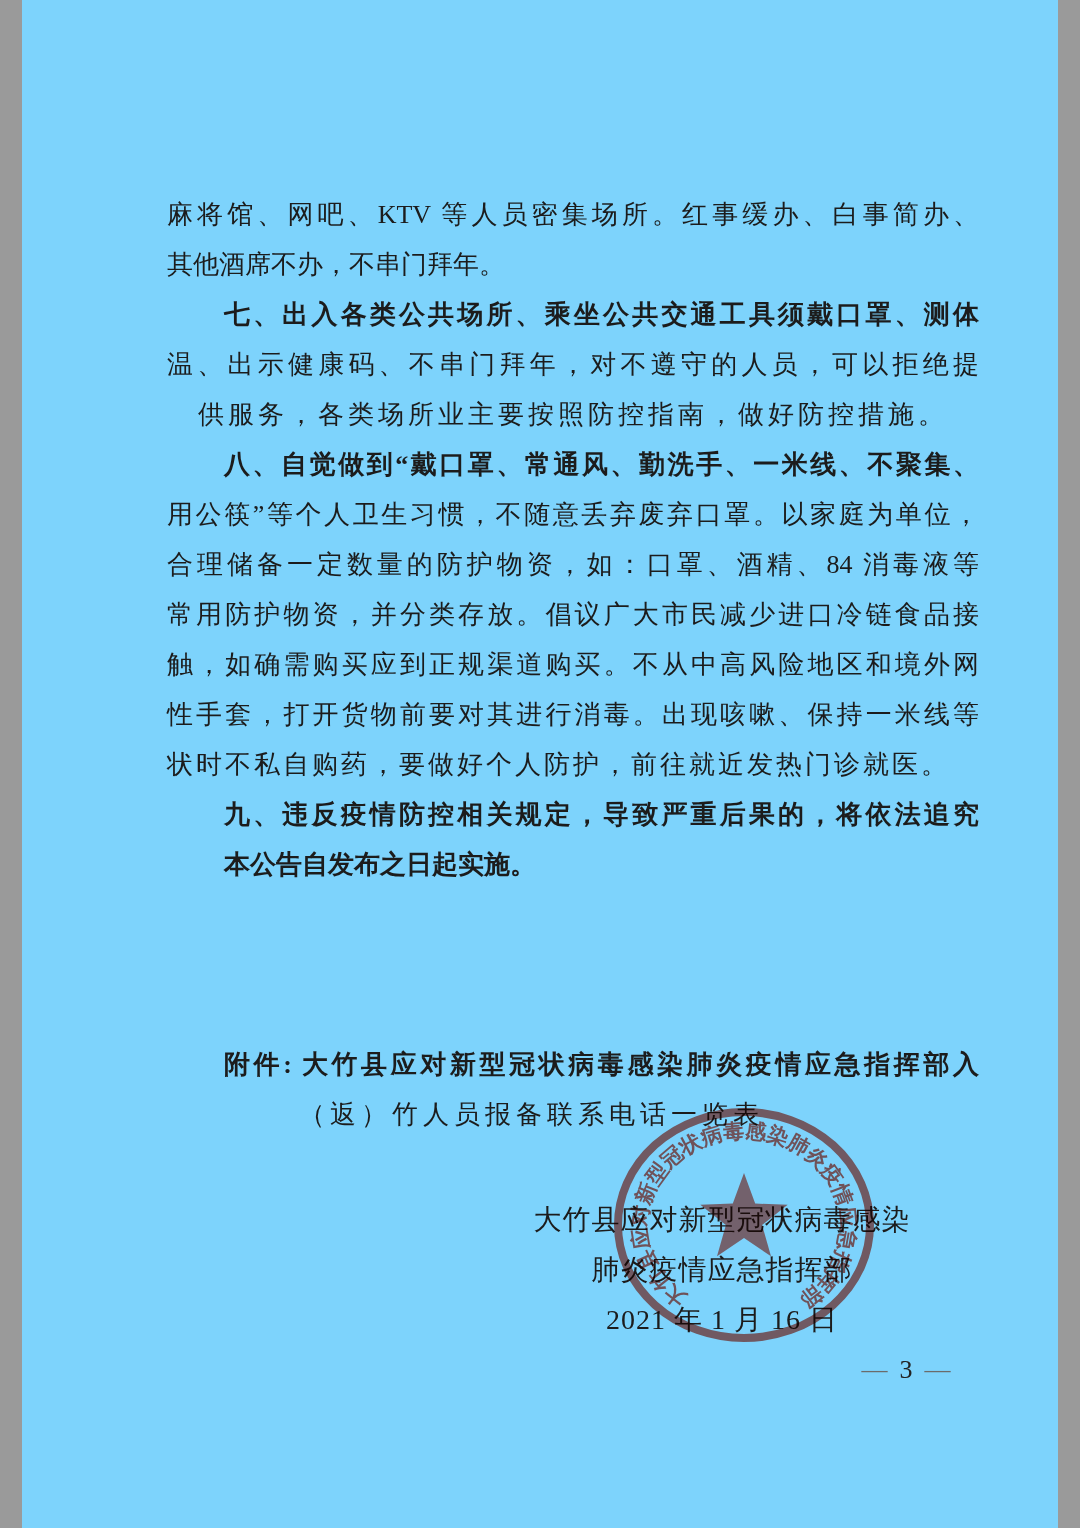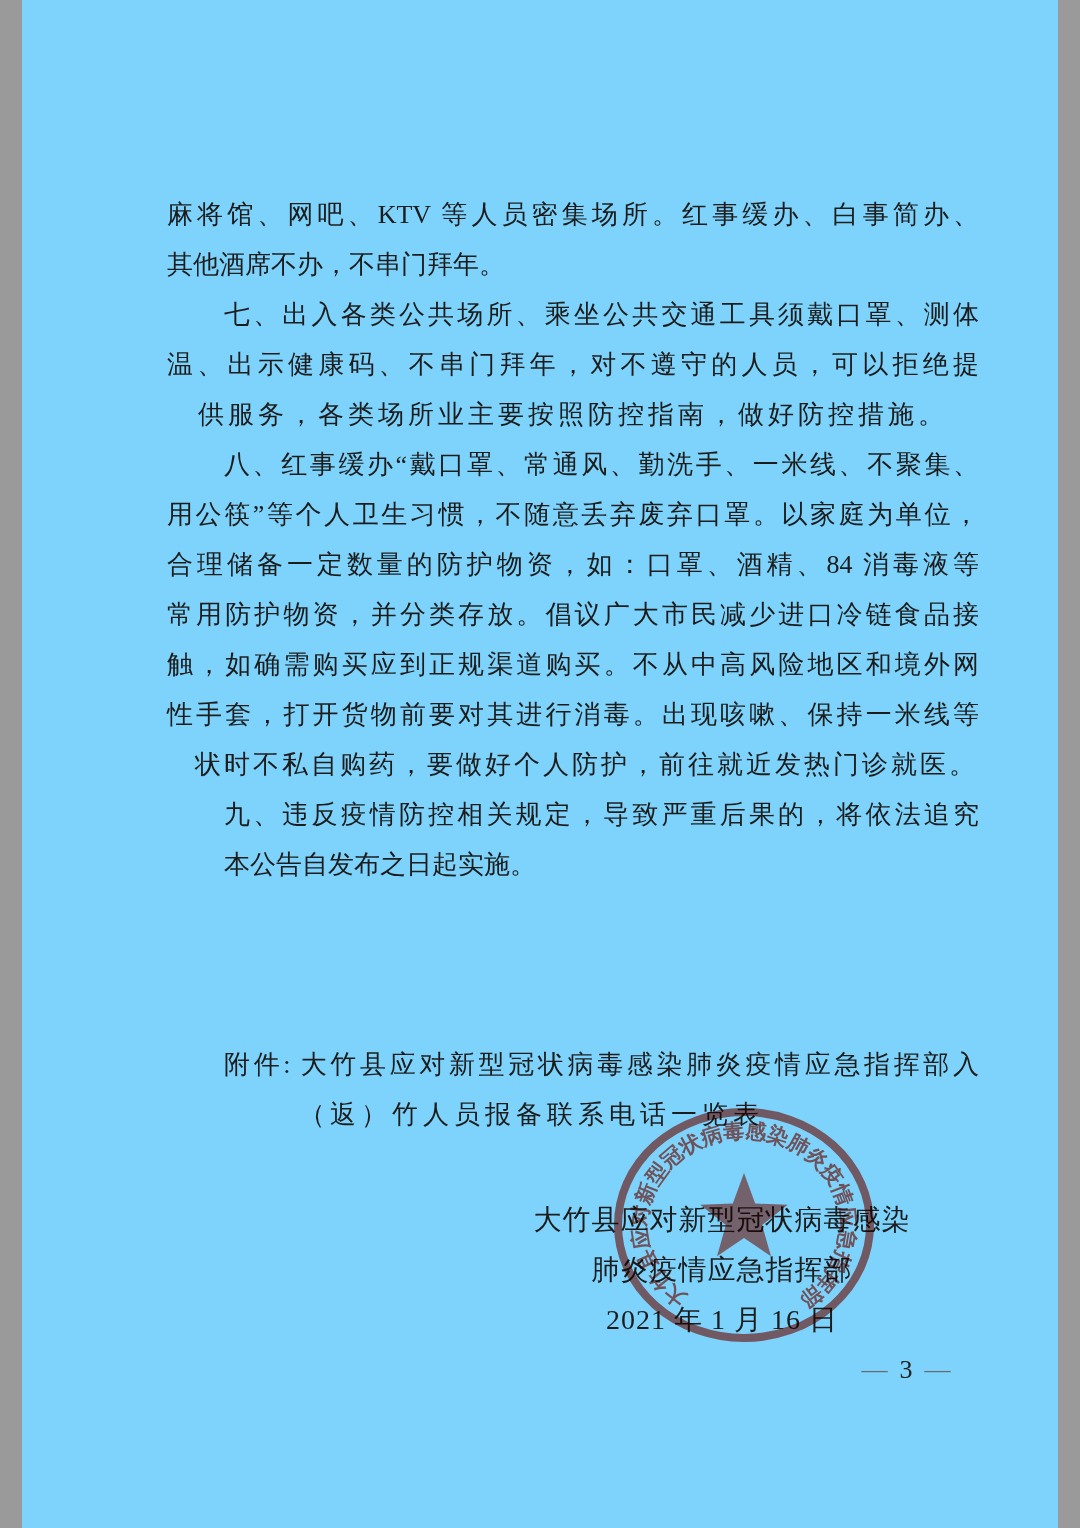--- a/index.html
+++ b/index.html
@@ -20,23 +20,23 @@
   .line{
     height:50px;line-height:50px;
     font-size:26px;
     white-space:nowrap;
   }
   .line.j{
     white-space:normal;
     text-align:justify;
     text-align-last:justify;
   }
-  .line.indent{padding-left:57px;}
+  .line.indent{padding-left:57px;font-weight:bold;}
   .line.sp4{letter-spacing:4px;text-align:center;}
-  .line.sp3{letter-spacing:3px;margin-left:28px;}
+  .line.sp3{letter-spacing:3px;}
   .attachment{
     position:absolute;
     left:145px;top:1040px;width:812px;
   }
   .attachment .line2{padding-left:132px;letter-spacing:5px;}
   .signature{
     position:absolute;
     left:450px;top:1195px;width:500px;
     text-align:center;
     font-size:28px;line-height:50px;
@@ -68,21 +68,21 @@
 <body>
 
 <div class="page">
 
   <div class="body-text">
     <div class="line j">麻将馆、网吧、KTV 等人员密集场所。红事缓办、白事简办、</div>
     <div class="line">其他酒席不办，不串门拜年。</div>
     <div class="line j indent">七、出入各类公共场所、乘坐公共交通工具须戴口罩、测体</div>
     <div class="line j">温、出示健康码、不串门拜年，对不遵守的人员，可以拒绝提</div>
     <div class="line sp4">供服务，各类场所业主要按照防控指南，做好防控措施。</div>
-    <div class="line j indent">八、红事缓办“戴口罩、常通风、勤洗手、一米线、不聚集、</div>
+    <div class="line j indent">八、自觉做到“戴口罩、常通风、勤洗手、一米线、不聚集、</div>
     <div class="line j">用公筷”等个人卫生习惯，不随意丢弃废弃口罩。以家庭为单位，</div>
     <div class="line j">合理储备一定数量的防护物资，如：口罩、酒精、84 消毒液等</div>
     <div class="line j">常用防护物资，并分类存放。倡议广大市民减少进口冷链食品接</div>
     <div class="line j">触，如确需购买应到正规渠道购买。不从中高风险地区和境外网</div>
     <div class="line j">性手套，打开货物前要对其进行消毒。出现咳嗽、保持一米线等</div>
     <div class="line sp3">状时不私自购药，要做好个人防护，前往就近发热门诊就医。</div>
     <div class="line j indent">九、违反疫情防控相关规定，导致严重后果的，将依法追究</div>
     <div class="line indent">本公告自发布之日起实施。</div>
   </div>
 

